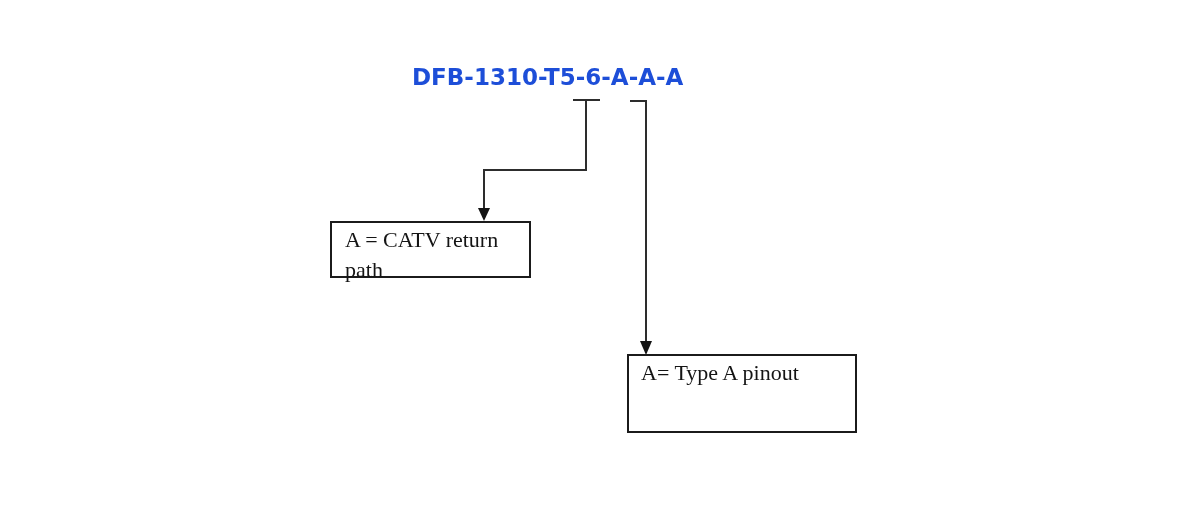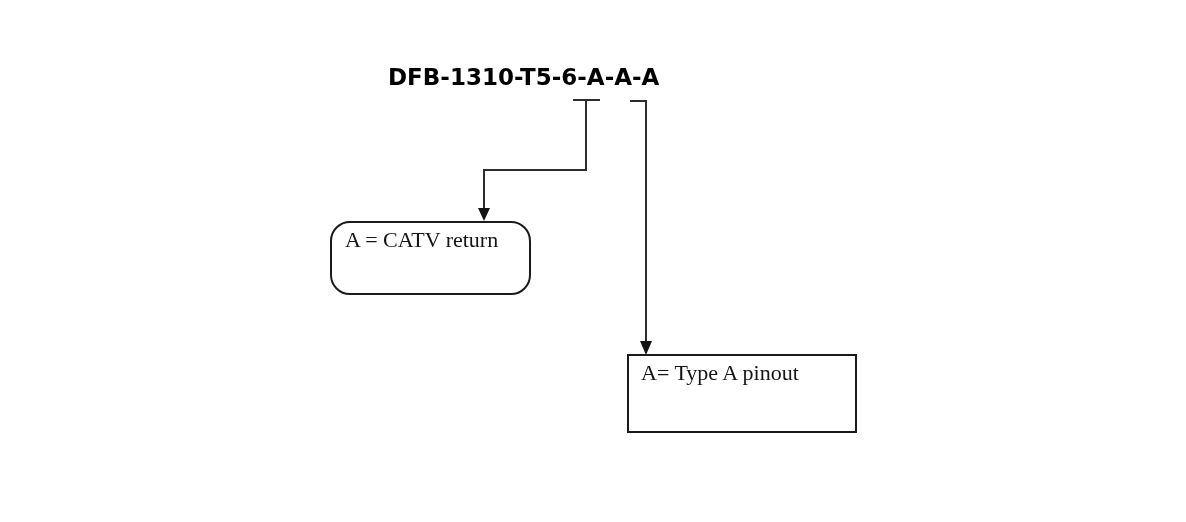--- a/index.html
+++ b/index.html
@@ -22,27 +22,27 @@
     font-family: "DejaVu Sans", sans-serif;
     font-weight: bold;
     font-size: 23px;
     line-height: 1;
     color: #050505;
     letter-spacing: 0px;
     white-space: nowrap;
   }
   .part-number {
     position: absolute;
-    left: 388px;
+    left: 412px;
     top: 66px;
     font-family: "DejaVu Sans", sans-serif;
     font-weight: bold;
     font-size: 23px;
     line-height: 1;
-    color: #000000;
+    color: #1d4ed8;
     white-space: nowrap;
   }
   .connectors {
     position: absolute;
     left: 0;
     top: 0;
   }
   .connectors .ln {
     stroke: #2d2d2d;
     stroke-width: 2;
@@ -59,23 +59,22 @@
     background: #ffffff;
     font-family: "Liberation Serif", serif;
     font-size: 22px;
     line-height: 30px;
     color: #141414;
   }
   .box-catv {
     left: 330px;
     top: 221px;
     width: 201px;
-    height: 74px;
+    height: 57px;
     padding: 2px 6px 0 13px;
-    border-radius: 20px;
   }
   .box-pinout {
     left: 627px;
     top: 354px;
     width: 230px;
     height: 79px;
     padding: 2px 6px 0 12px;
   }
   .callout-line {
     white-space: nowrap;
@@ -92,19 +91,20 @@
   <svg class="connectors" width="1186" height="522" viewBox="0 0 1186 522">
     <path class="ln" d="M573 100 H600"></path>
     <path class="ln" d="M586 100 V170 H484 V209"></path>
     <polygon class="arw" points="478,208 490,208 484,221"></polygon>
     <path class="ln" d="M630 101 H646 V342"></path>
     <polygon class="arw" points="640,341 652,341 646,355"></polygon>
   </svg>
 
   <div class="box box-catv">
     <div class="callout-line">A = CATV return</div>
+    <div class="callout-line">path</div>
   </div>
 
   <div class="box box-pinout">
     <div class="callout-line">A= Type A pinout</div>
   </div>
 
 </div>
 
 </body></html>

